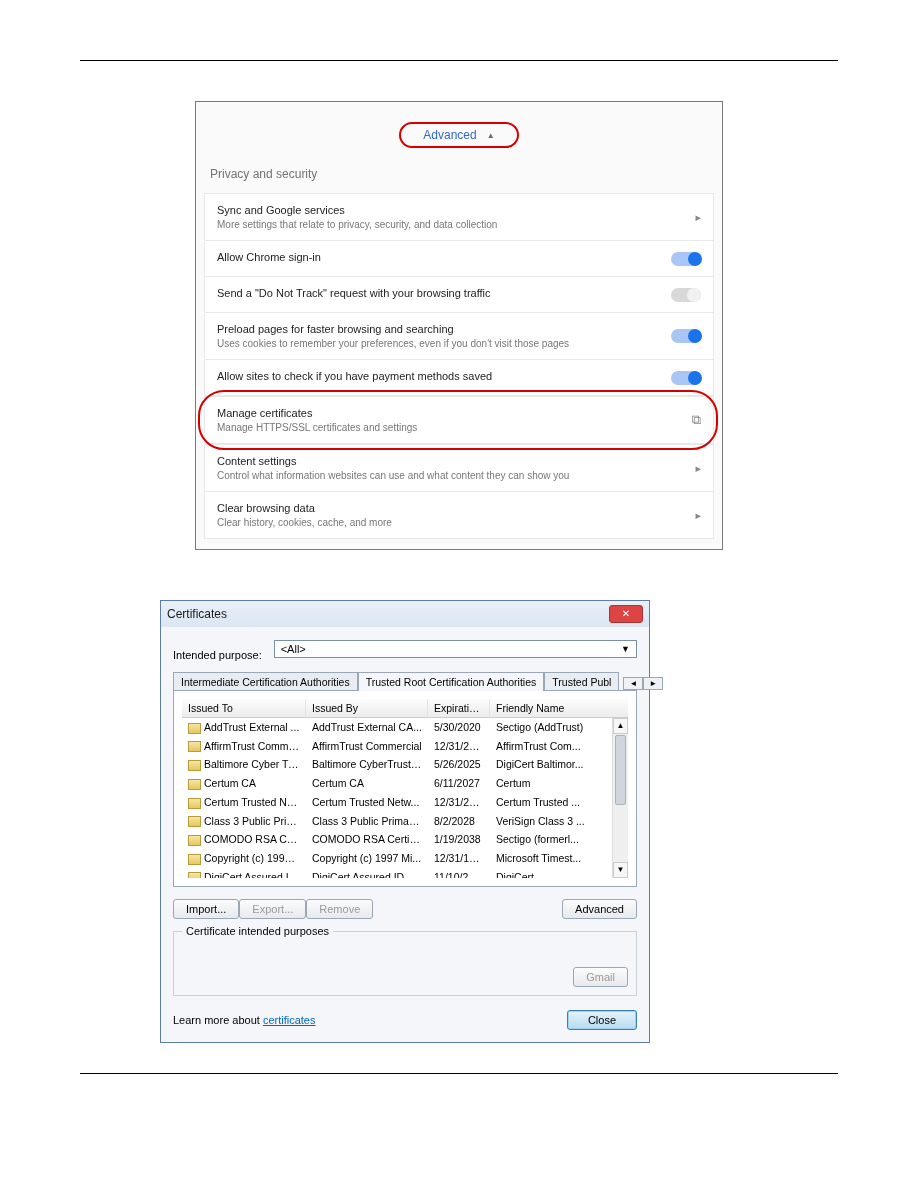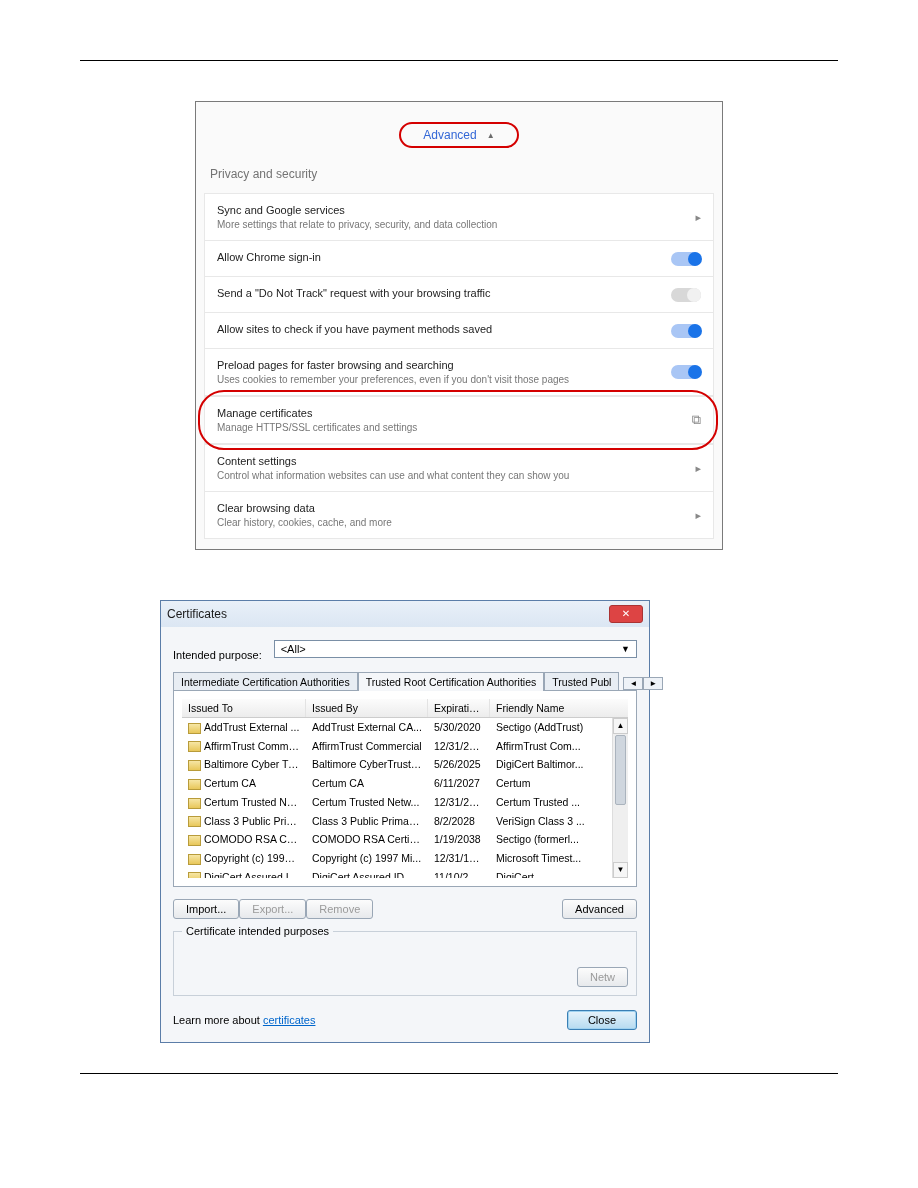--- a/index.html
+++ b/index.html
@@ -185,28 +185,28 @@
           <span class="toggle on"></span>
         </div>
         <div class="setting-row">
           <div class="setting-text">
             <div class="setting-label">Send a "Do Not Track" request with your browsing traffic</div>
           </div>
           <span class="toggle off"></span>
         </div>
         <div class="setting-row">
           <div class="setting-text">
-            <div class="setting-label">Allow sites to check if you have payment methods saved</div>
-          </div>
-          <span class="toggle on"></span>
-        </div>
-        <div class="setting-row">
-          <div class="setting-text">
             <div class="setting-label">Preload pages for faster browsing and searching</div>
             <div class="setting-desc">Uses cookies to remember your preferences, even if you don't visit those pages</div>
+          </div>
+          <span class="toggle on"></span>
+        </div>
+        <div class="setting-row">
+          <div class="setting-text">
+            <div class="setting-label">Allow sites to check if you have payment methods saved</div>
           </div>
           <span class="toggle on"></span>
         </div>
         <div class="circled-row">
           <div class="setting-row">
             <div class="setting-text">
               <div class="setting-label">Manage certificates</div>
               <div class="setting-desc">Manage HTTPS/SSL certificates and settings</div>
             </div>
             <span class="ext-icon">⧉</span>
@@ -331,21 +331,21 @@
         <button class="win-btn">Import...</button>
         <button class="win-btn disabled">Export...</button>
         <button class="win-btn disabled">Remove</button>
         <div class="spacer"></div>
         <button class="win-btn">Advanced</button>
       </div>
 
       <fieldset class="purposes-box">
         <legend style="font-size:11px;padding:0 4px;">Certificate intended purposes</legend>
         <div class="view-row">
-          <button class="win-btn disabled">Netw</button>
+          <button class="win-btn disabled">Gmail</button>
         </div>
       </fieldset>
 
       <div class="bottom-row">
         <span class="learn">
           <span>Learn more about </span><a href="#">certificates</a>
         </span>
         <div class="spacer"></div>
         <button class="close-main">Close</button>
       </div>

